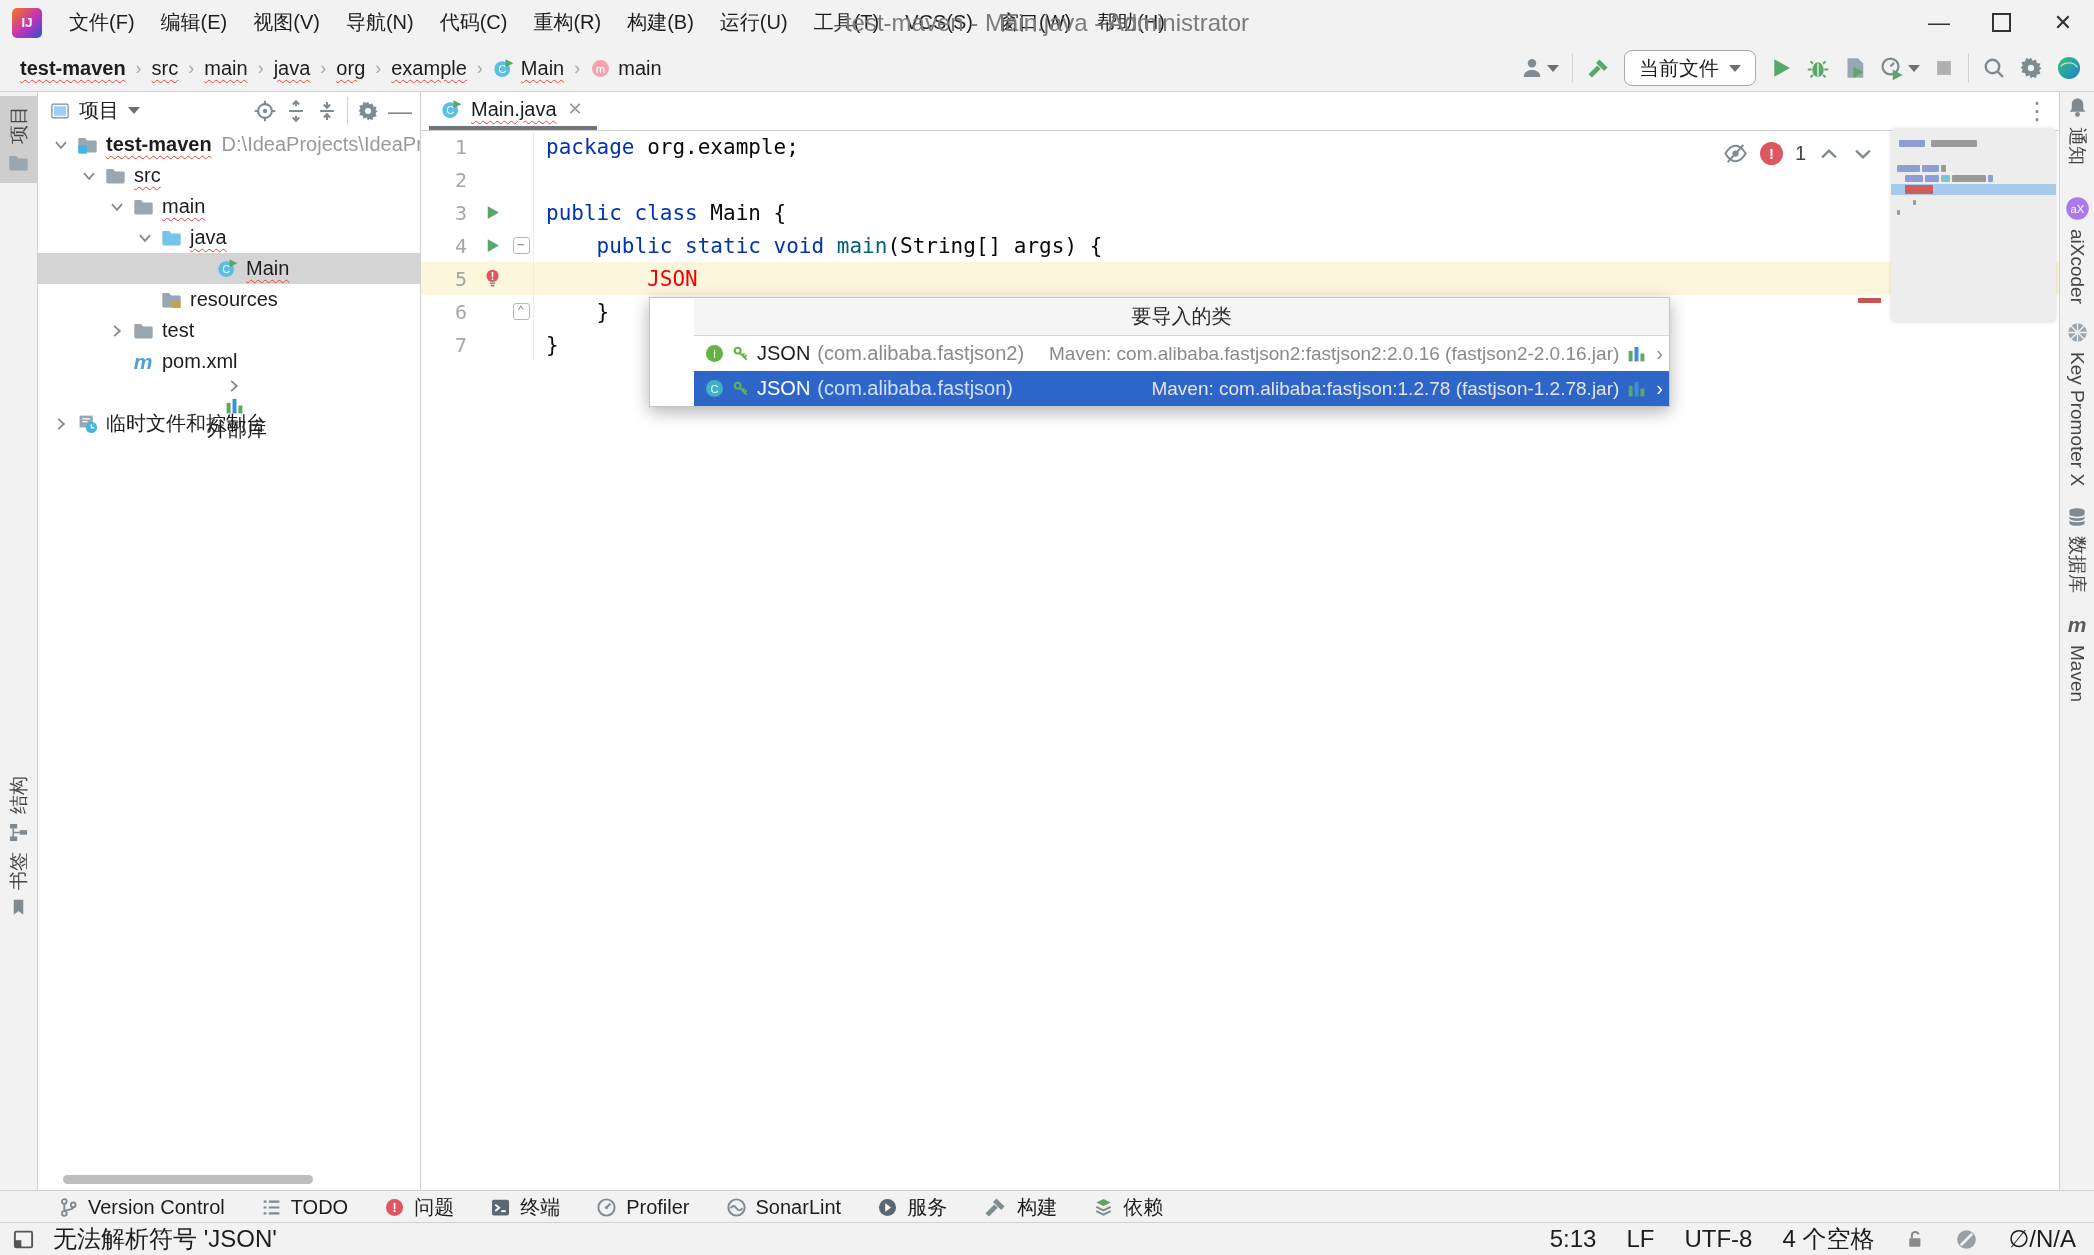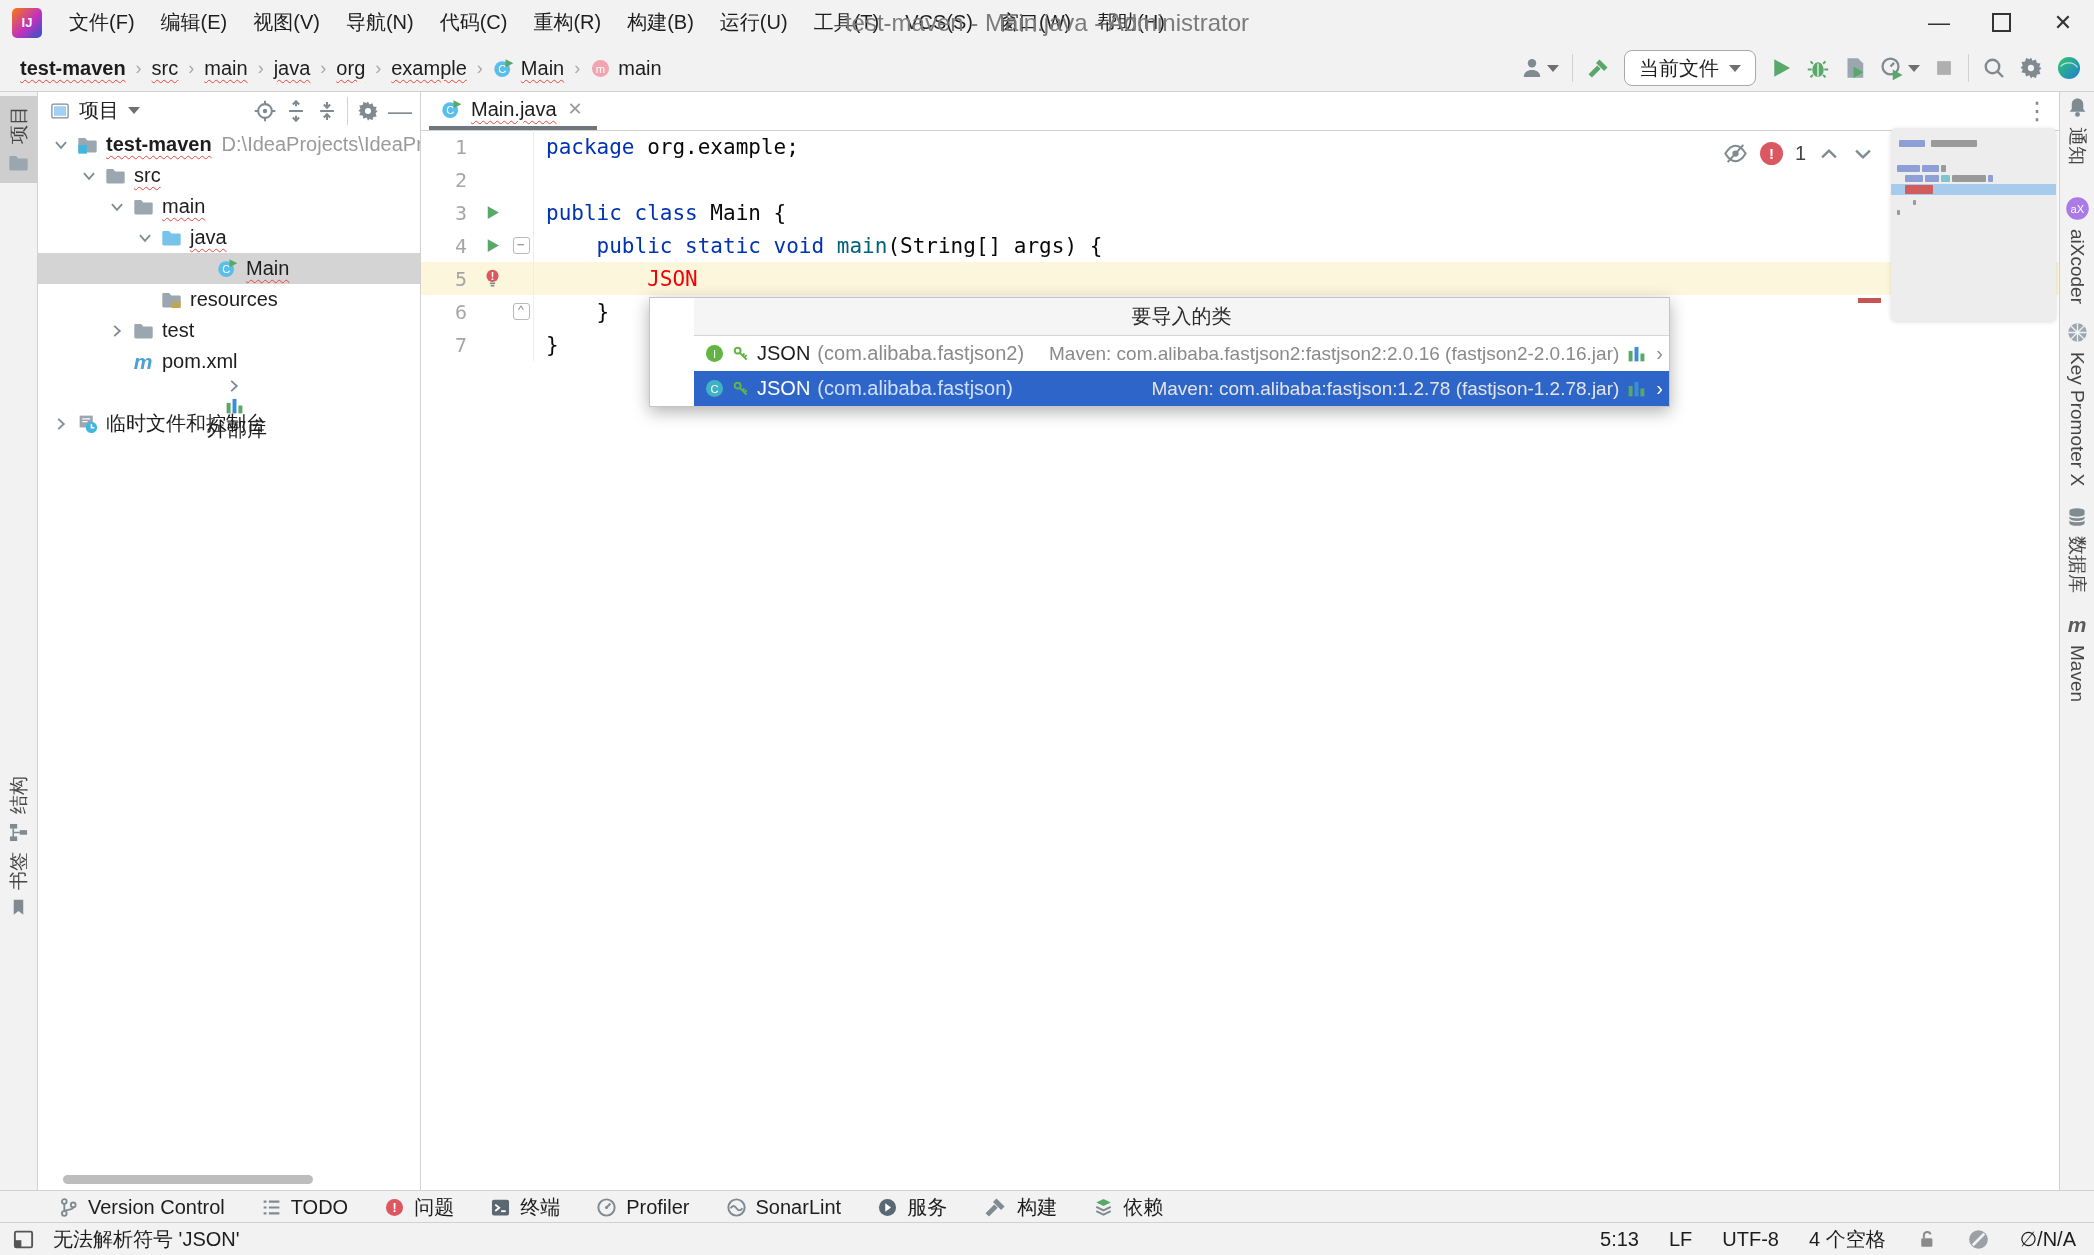--- a/index.html
+++ b/index.html
@@ -100,21 +100,21 @@
   .pmaven{font-size:19px;color:#8a8a8a;}
   .prow.sel .pmaven{color:#e5e5e5;}
   .psub{color:#8a8a8a;font-size:20px;margin-left:2px;}
   .prow.sel .psub{color:#fff;}
   
   #bottombar{position:absolute;left:0;bottom:32px;width:100%;height:33px;background:#f2f2f2;
              border-top:1px solid #d1d1d1;display:flex;align-items:center;gap:36px;
              padding-left:58px;box-sizing:border-box;font-size:20px;}
   .bitem{display:flex;align-items:center;gap:9px;}
   #statusbar{position:absolute;left:0;bottom:0;width:100%;height:32px;background:#f2f2f2;
-             border-top:1px solid #d1d1d1;display:flex;align-items:center;font-size:20px;}
+             border-top:1px solid #d1d1d1;display:flex;align-items:center;font-size:24px;}
   #status-left{display:flex;align-items:center;gap:18px;padding-left:12px;}
   #status-right{margin-left:auto;display:flex;align-items:center;gap:30px;padding-right:18px;}
 </style>
 </head>
 <body>
 
 <div id="app">
 
   <div id="titlebar">
     <div id="logo">IJ</div>

